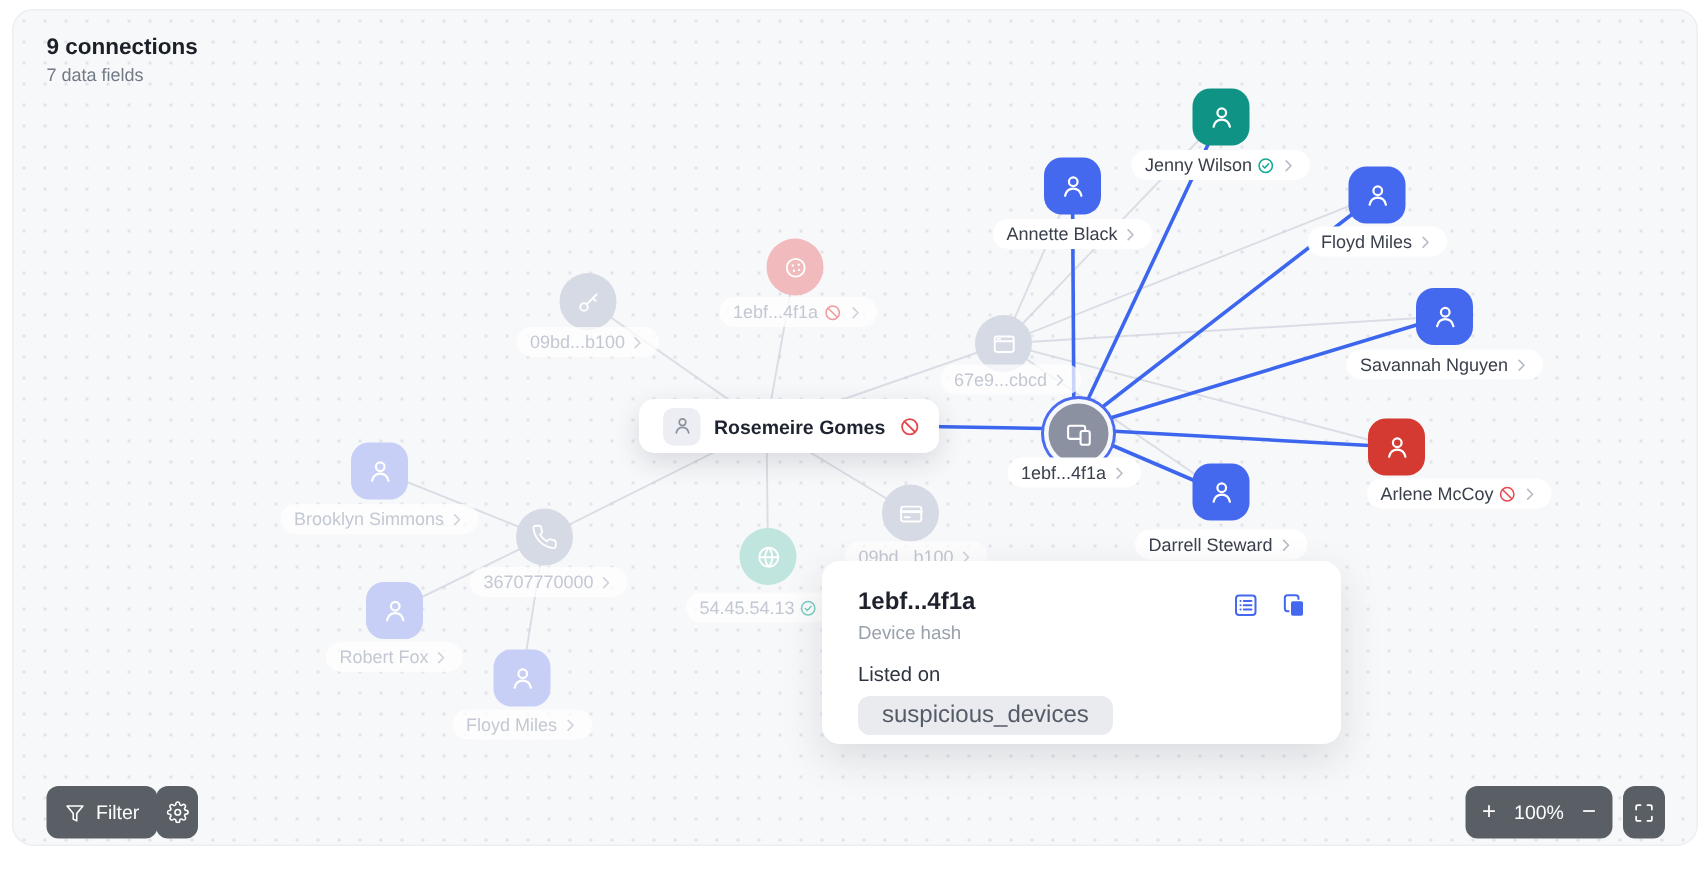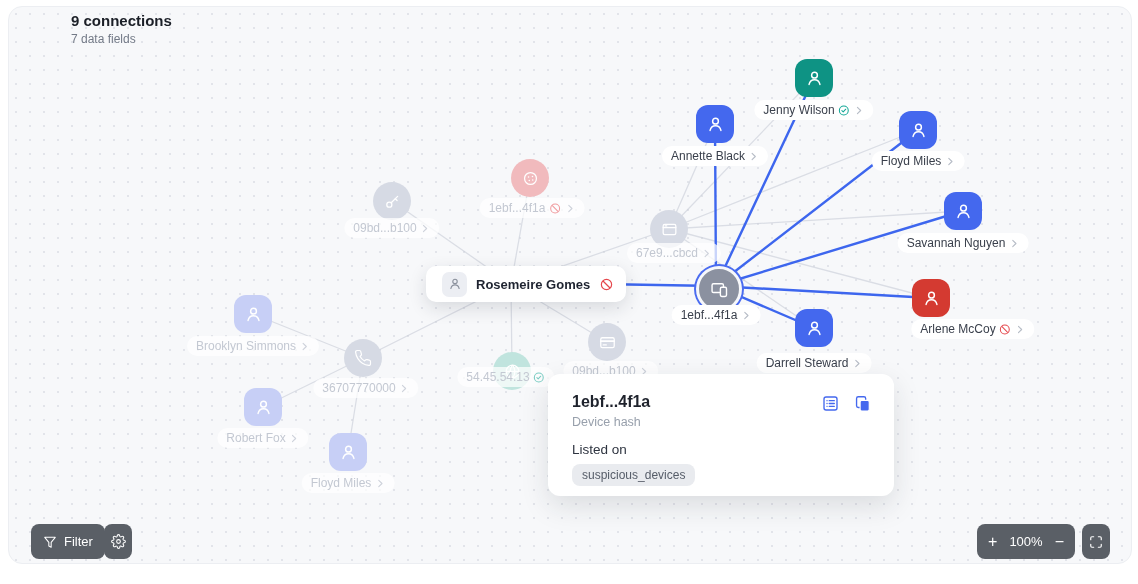--- a/index.html
+++ b/index.html
@@ -1,20 +1,20 @@
 <!DOCTYPE html>
 <html><head>
 <meta charset="utf-8">
 <style>
   html,body{margin:0;padding:0;background:#ffffff;width:1138px;height:584px;overflow:hidden;
     font-family:"Liberation Sans","DejaVu Sans",sans-serif;}
   #canvas{position:absolute;left:8px;top:6px;width:1122px;height:556px;background:#f7f8fa;
     border:1px solid #eceef2;border-radius:14px;
     background-image:radial-gradient(#e2e4ea 1.1px,transparent 1.1px);background-size:14px 14px;}
-  .hdr{position:absolute;left:22px;top:5px;margin-left:40px;}
+  .hdr{position:absolute;left:22px;top:16px;}
   .hdr h1{margin:0;font-size:15px;font-weight:700;color:#1b1f27;}
   .hdr p{margin:3px 0 0;font-size:12px;color:#737a87;}
   svg.edges{position:absolute;left:0;top:0;pointer-events:none;}
   .node{position:absolute;width:38px;height:38px;display:flex;align-items:center;justify-content:center;color:#fff;}
   .sq{border-radius:12px;}
   .circ{border-radius:50%;}
   .blue{background:#4468ee;}
   .teal{background:#0e9384;}
   .red{background:#d43a31;}
   .fade-person{background:#c7cff6;}
@@ -37,21 +37,21 @@
     box-shadow:0 6px 18px rgba(30,35,48,.14);display:flex;align-items:center;gap:9px;padding:0 12px 0 16px;z-index:6;}
   .person-card .avatar{width:25px;height:25px;border-radius:7px;background:#eceef3;display:flex;
     align-items:center;justify-content:center;color:#8a909c;}
   .person-card .nm{font-size:13px;font-weight:700;color:#1e2330;}
   .tooltip{position:absolute;left:539px;top:367px;width:346px;height:122px;background:#fff;border-radius:12px;
     box-shadow:0 10px 28px rgba(30,35,48,.13);z-index:7;box-sizing:border-box;padding:19px 24px 0 24px;}
   .tooltip .tt{font-size:16px;font-weight:700;color:#1e222c;}
   .tooltip .ts{font-size:12.5px;color:#98a0ac;margin-top:4px;}
   .tooltip .ticons{position:absolute;right:22px;top:20px;display:flex;gap:13px;color:#4468ee;}
   .tooltip .sect{font-size:13.5px;color:#2e3440;margin-top:13px;}
-  .tag{display:inline-block;background:#e9ebef;border-radius:8px;padding:4px 10px;font-size:12px;
+  .tag{display:inline-block;background:#e9ebef;border-radius:8px;padding:4px 16px;font-size:16px;
     color:#555c68;margin-top:7px;}
   .ctl{position:absolute;top:517px;display:flex;align-items:center;justify-content:center;
     background:#5a5f66;border-radius:8px;color:#fff;height:35px;box-sizing:border-box;cursor:pointer;}
   .btn-filter{left:22px;padding:0 12px;gap:7px;font-size:13px;font-weight:500;}
   .btn-gear{left:95px;width:28px;}
   .zoom-pill{left:968px;width:98px;justify-content:space-between;padding:0 11px;font-size:13px;}
   .zoom-pill span{cursor:pointer;}
   .zoom-pill .zl{font-size:13px;cursor:default;}
   .btn-max{left:1073px;width:28px;}
 </style>
@@ -376,21 +376,21 @@
       </span>
     </div>
   <div class="lbl faded" style="left:339px;top:466px">
       <span>Floyd Miles</span>
       <span class="badge c-chev-f">
         <svg class="ic" width="11" height="11">
           <use href="#i-chev"></use>
         </svg>
       </span>
     </div>
-  <div class="lbl faded" style="left:497px;top:360px">
+  <div class="lbl faded" style="left:497px;top:388px">
       <span>54.45.54.13</span>
       <span class="badge c-check" style="opacity:.55">
         <svg class="ic" width="13" height="13">
           <use href="#i-check"></use>
         </svg>
       </span>
     </div>
   <div class="lbl faded" style="left:602px;top:354px">
       <span>09bd...b100</span>
       <span class="badge c-chev-f">

